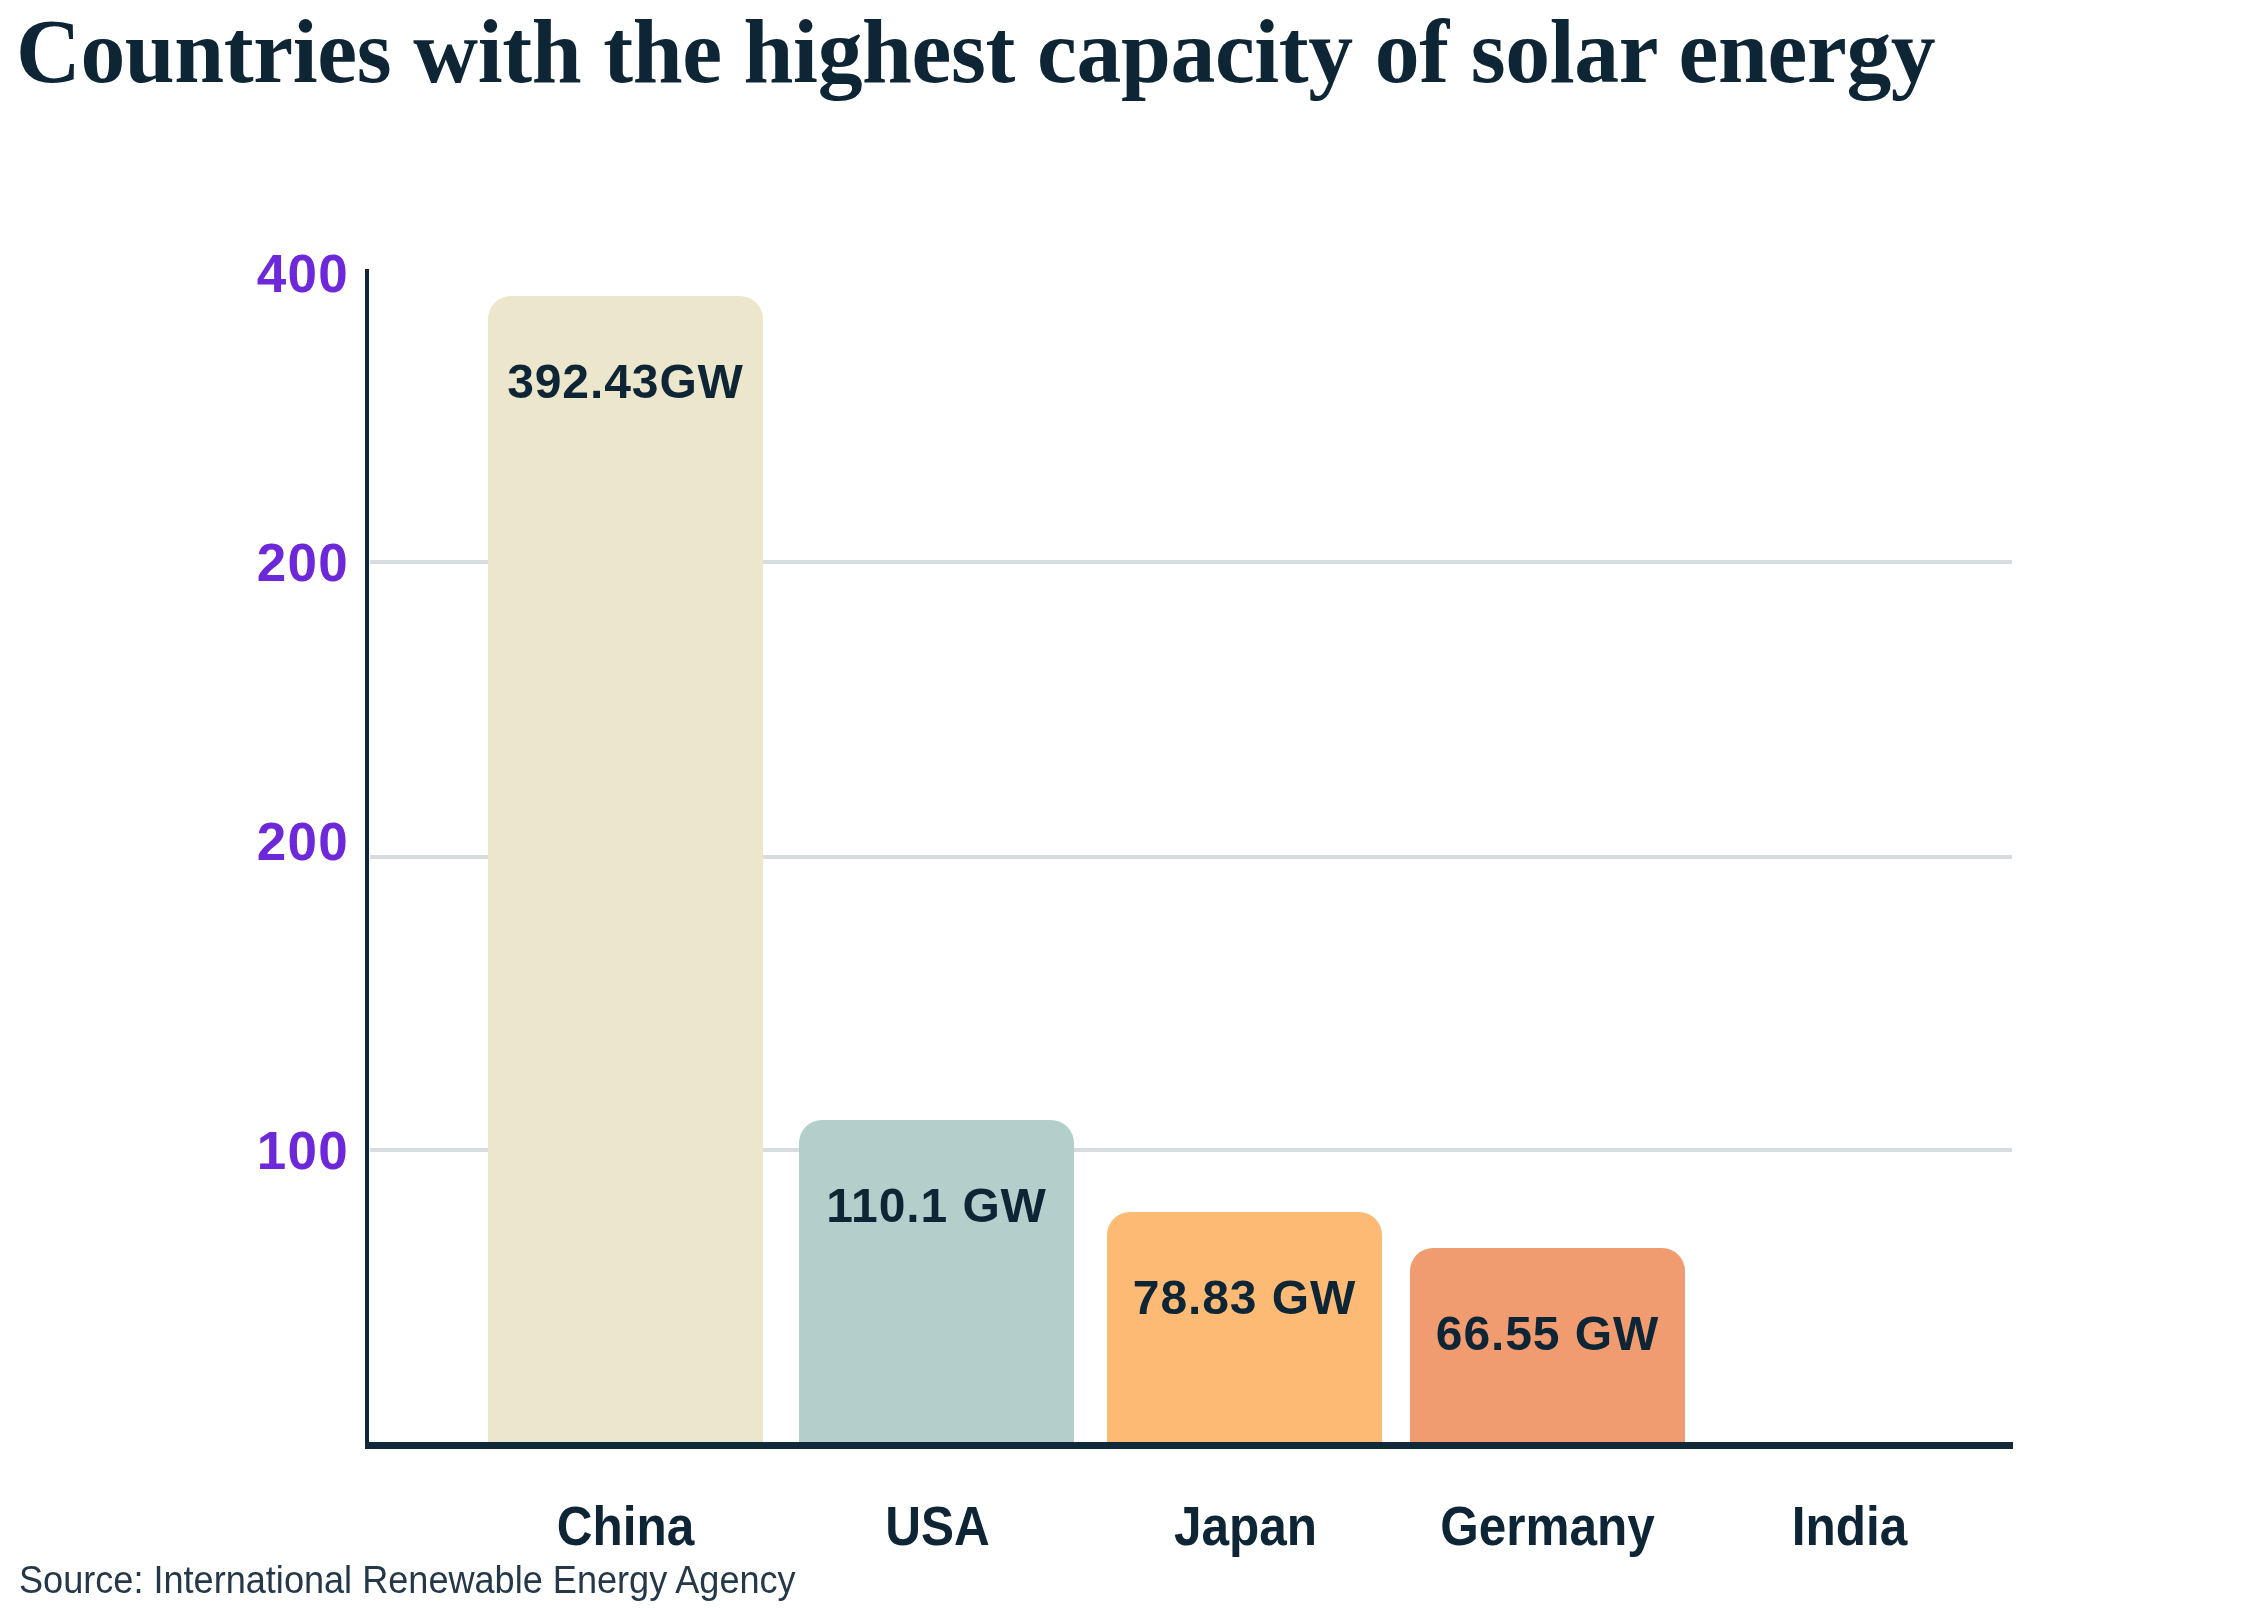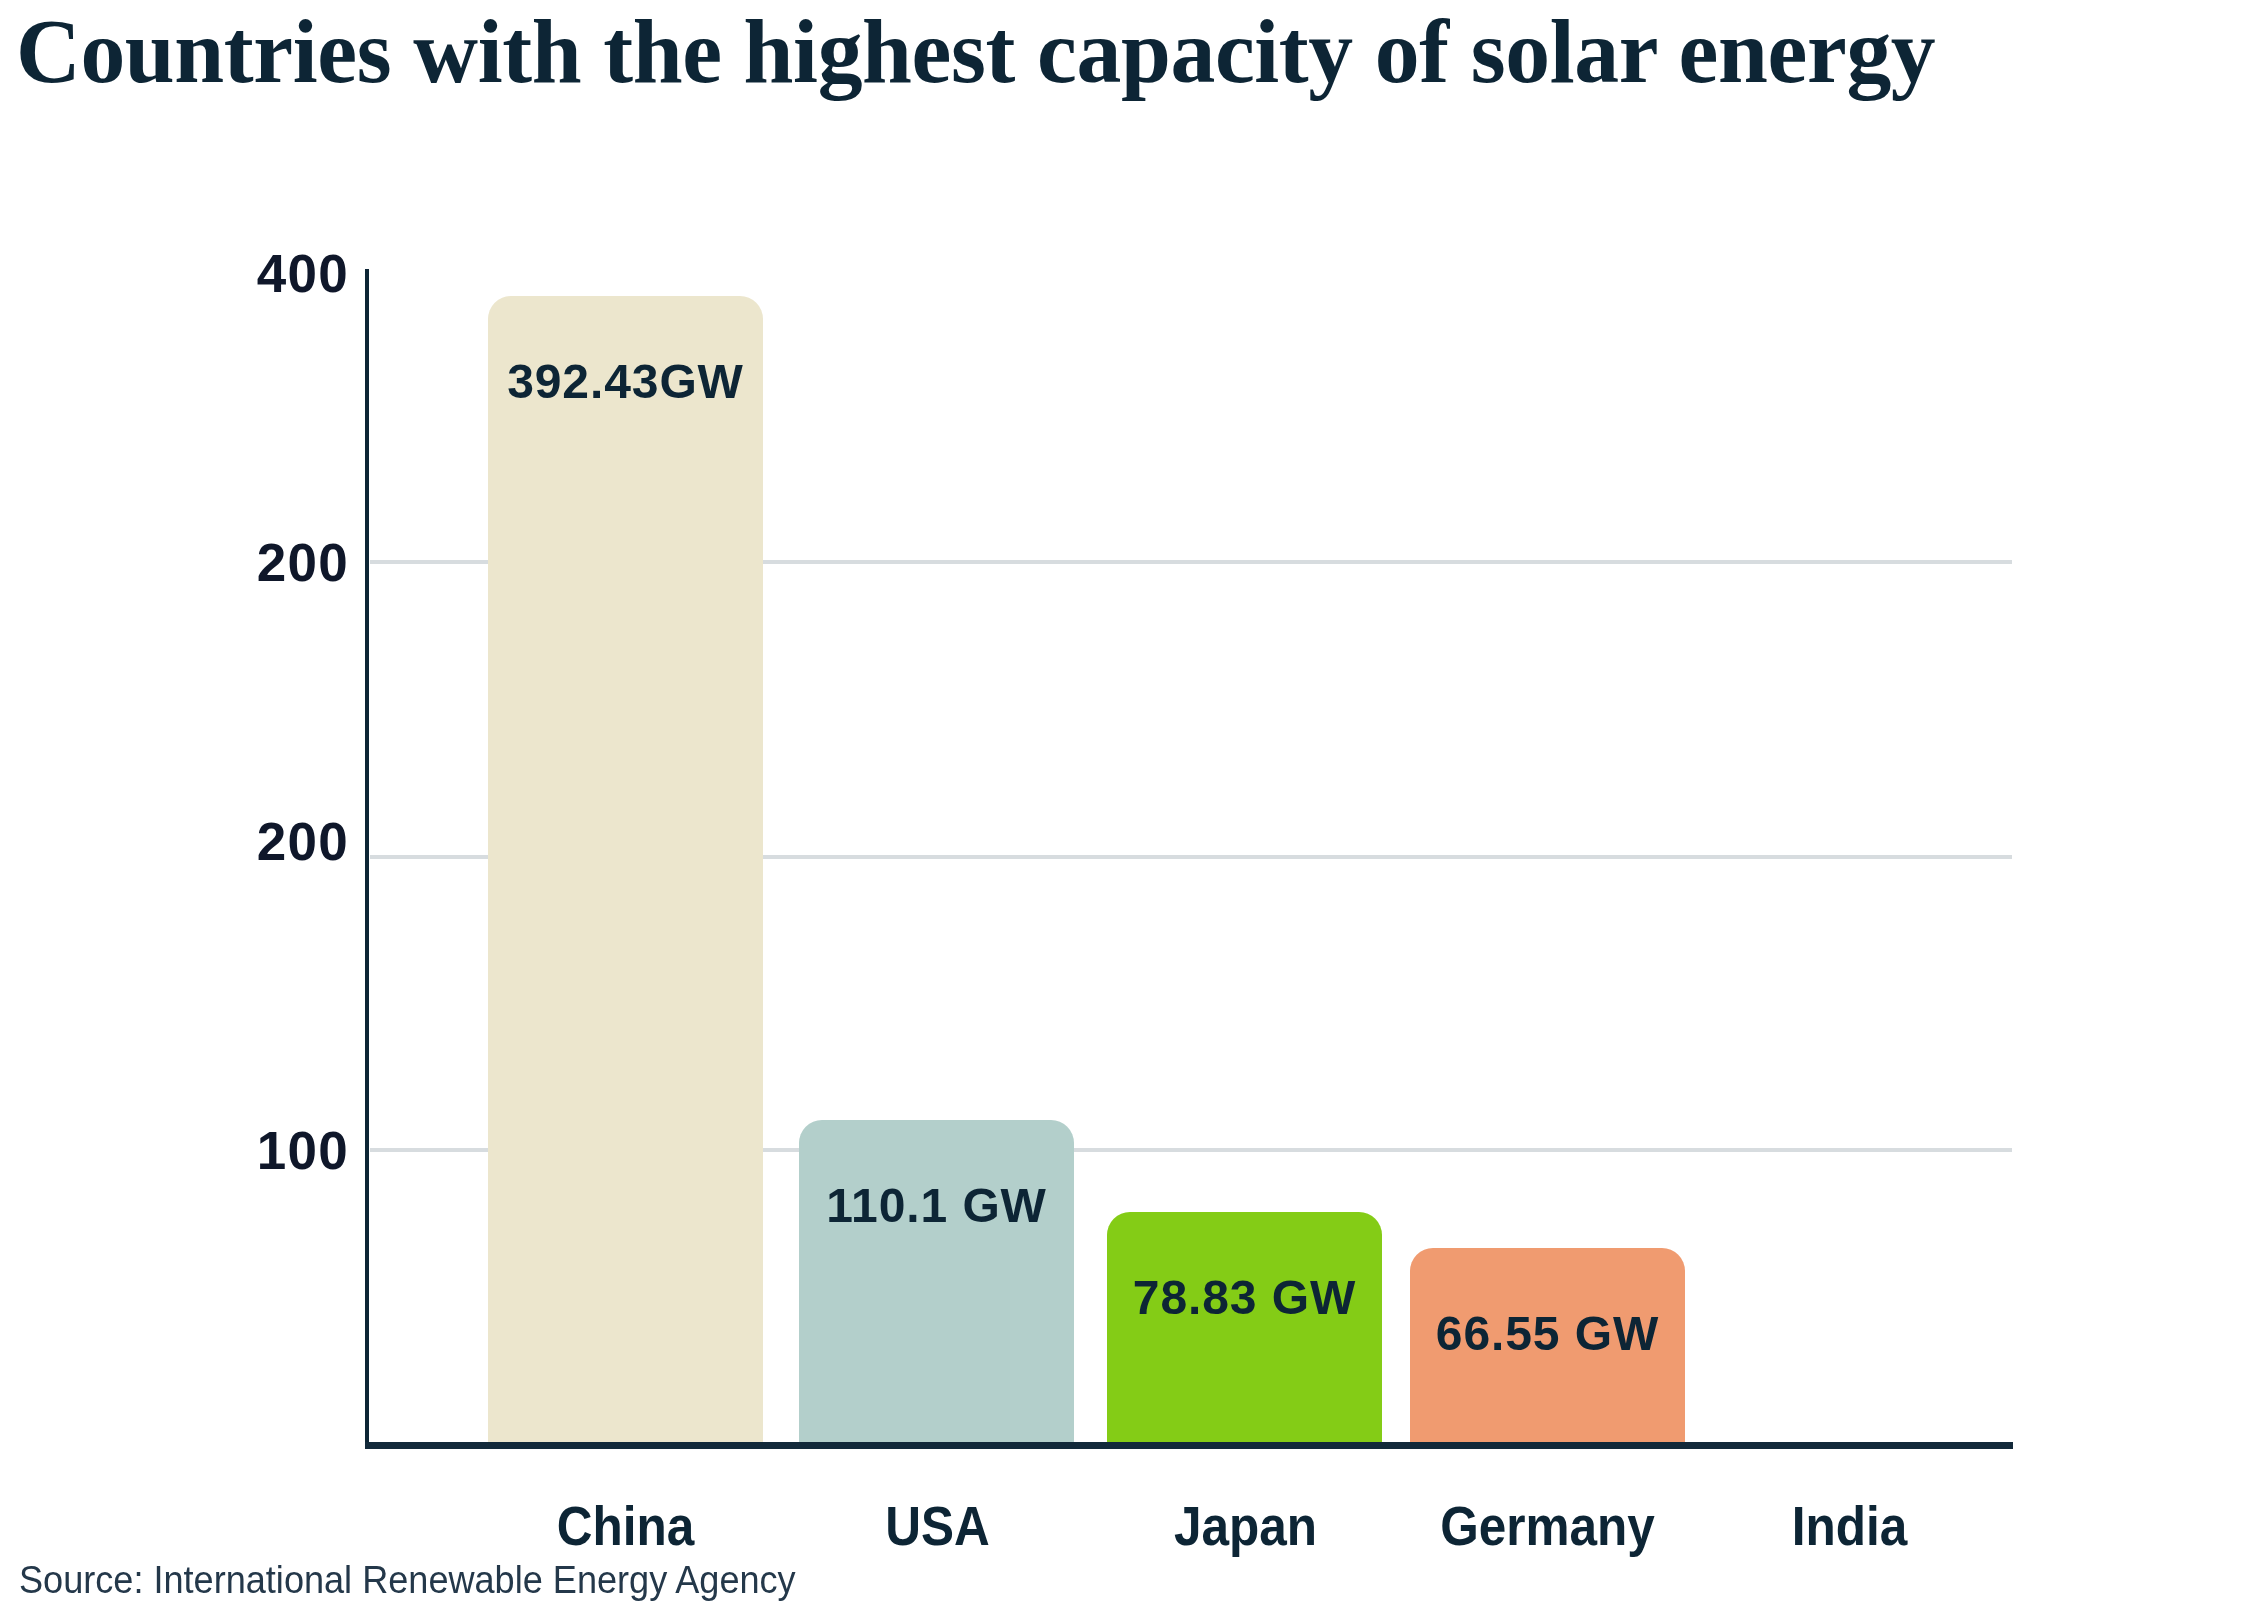--- a/index.html
+++ b/index.html
@@ -62,21 +62,21 @@
   .gridline.g100 { top: 1148px; }
 
   .ytick {
     position: absolute;
     right: 1909px;           
     width: 212px;
     text-align: right;
     font-weight: 700;
     font-size: 53px;
     letter-spacing: 1.3px;
-    color: #0f172a;
+    color: #6d28d9;
     transform: translateY(-50%);
   }
   .ytick.t400 { top: 273px; }
   .ytick.t300 { top: 562px; }
   .ytick.t200 { top: 841px; }
   .ytick.t100 { top: 1150px; }
 
   
   .bar {
     position: absolute;
@@ -149,21 +149,21 @@
     <div class="ytick t300">200</div>
     <div class="ytick t200">200</div>
     <div class="ytick t100">100</div>
 
     <div class="bar china" style="height: 1146px; background: rgb(236, 230, 205);">
       <span class="bar-value" style="top: 58px;">392.43GW</span>
     </div>
     <div class="bar usa" style="height: 322px; background: rgb(179, 207, 203);">
       <span class="bar-value" style="top: 58px;">110.1 GW</span>
     </div>
-    <div class="bar japan" style="height: 230px; background: #84cc16;">
+    <div class="bar japan" style="height: 230px; background: #fdba74;">
       <span class="bar-value" style="top: 58px;">78.83 GW</span>
     </div>
     <div class="bar germany" style="height: 194px; background: rgb(240, 155, 112);">
       <span class="bar-value" style="top: 58px;">66.55 GW</span>
     </div>
 
     <div class="xlabel china">China</div>
     <div class="xlabel usa">USA</div>
     <div class="xlabel japan">Japan</div>
     <div class="xlabel germany">Germany</div>

